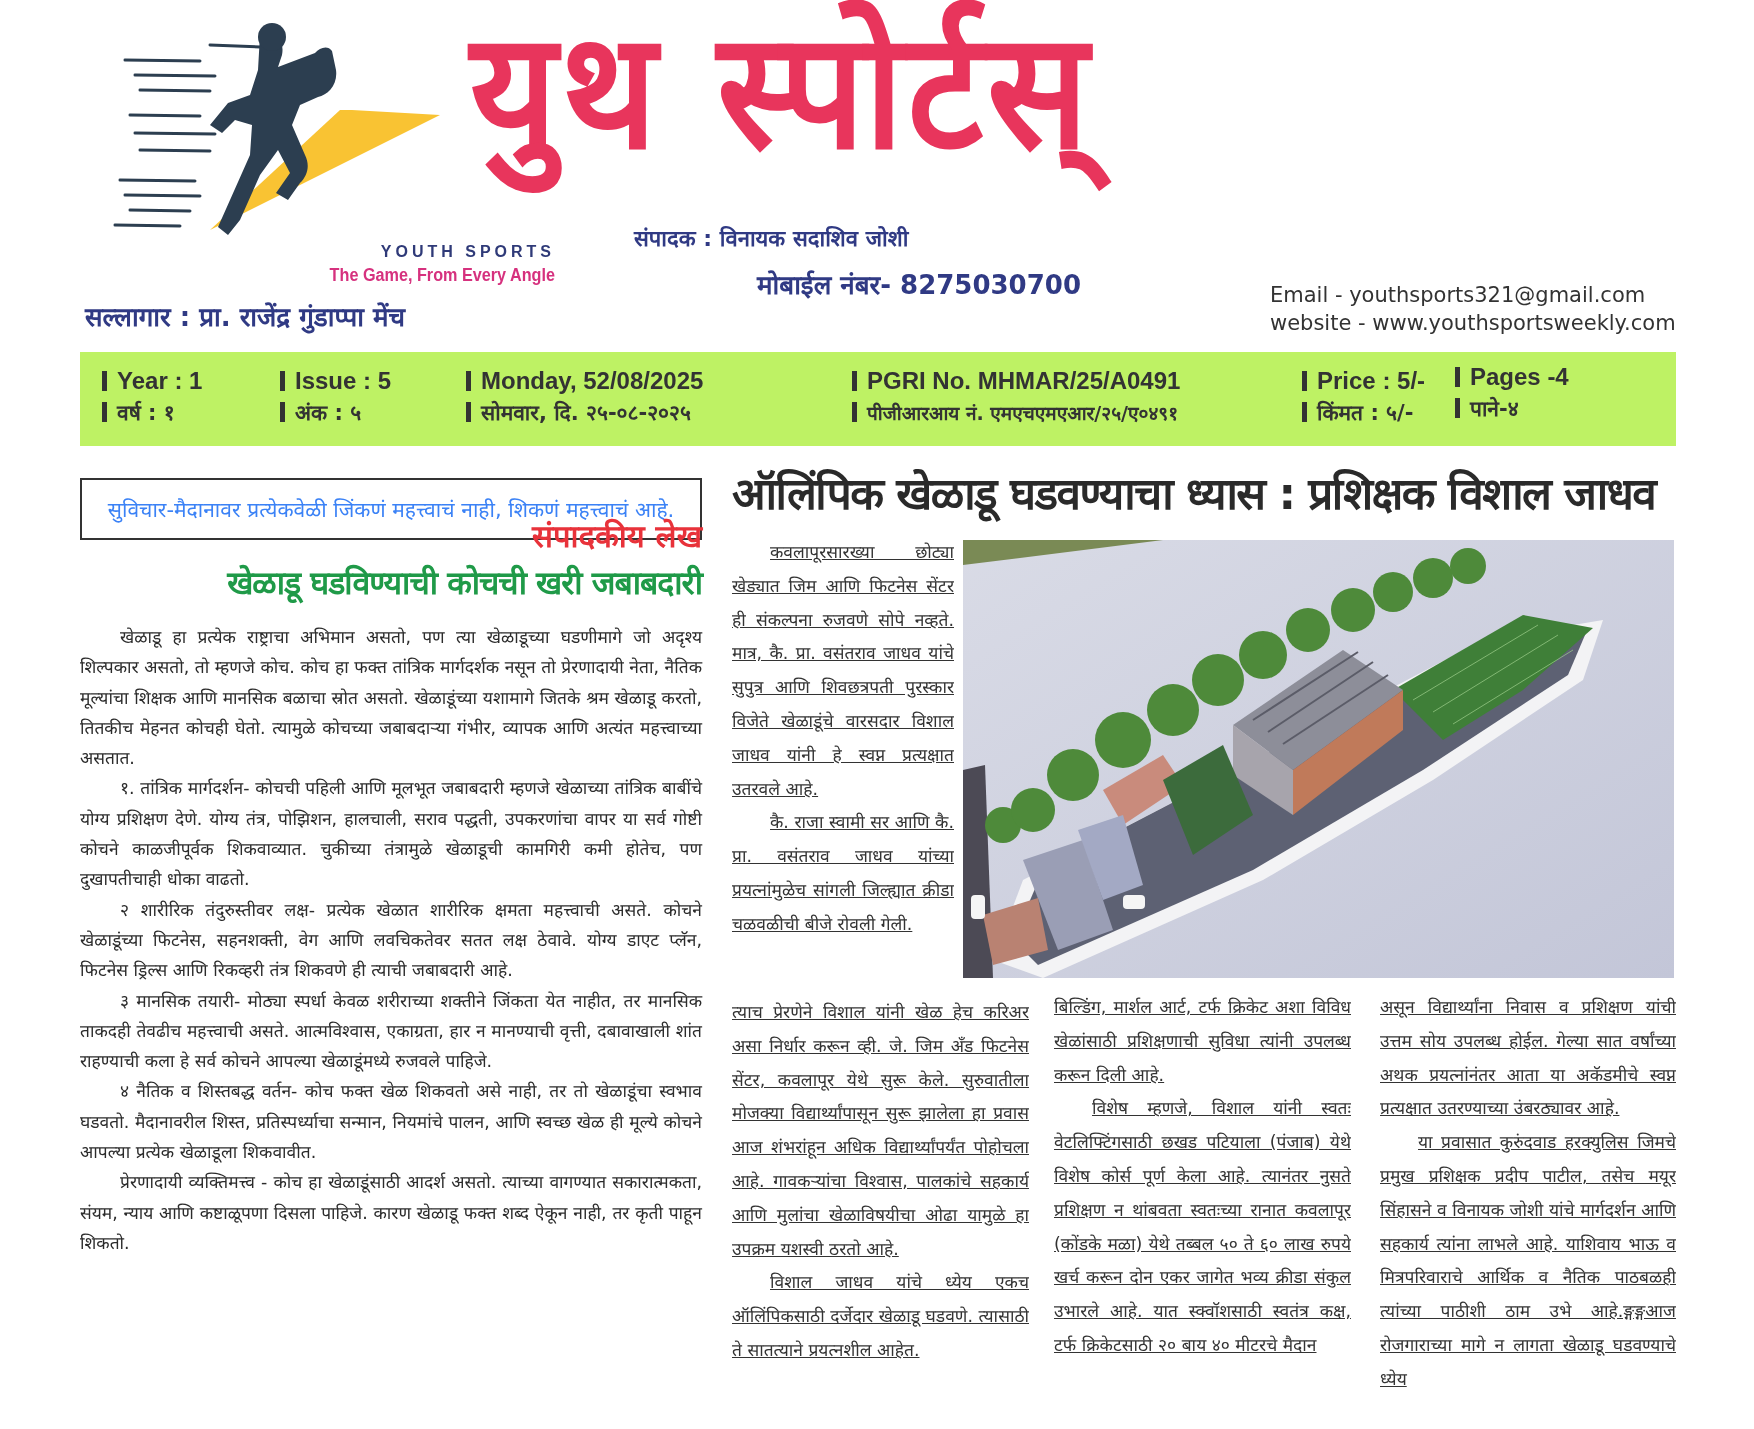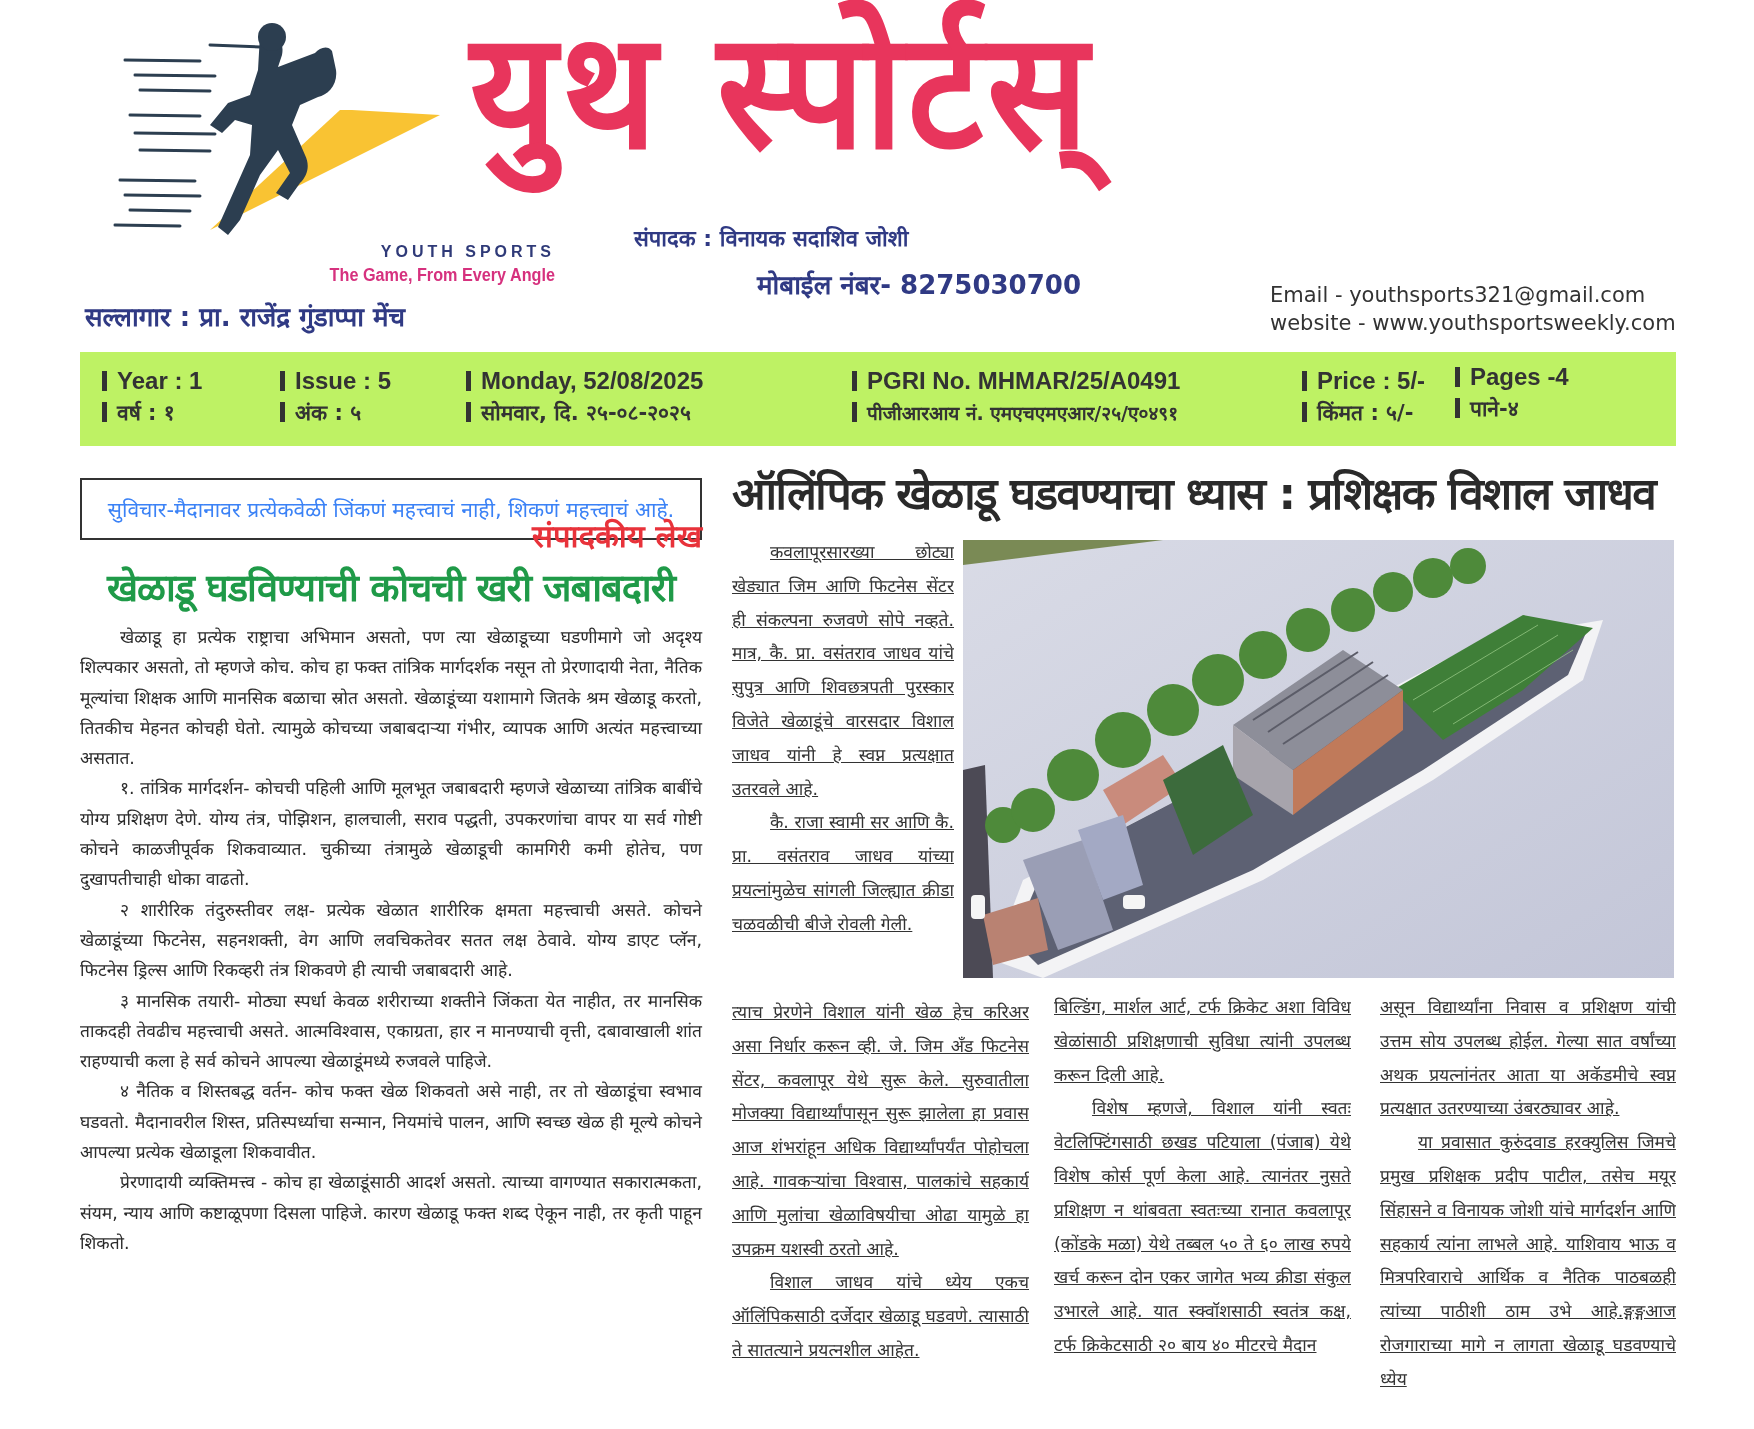--- a/index.html
+++ b/index.html
@@ -30,21 +30,21 @@
   .info-cell .en { display: block; font-family: "Liberation Sans", sans-serif; font-weight: bold; font-size: 24px; line-height: 30px; }
   .info-cell .mr { display: block; font-size: 21px; line-height: 34px; font-weight: bold; }
   .info-cell .bar { display: inline-block; width: 5px; height: 20px; background: #333; margin-right: 10px; vertical-align: -2px; }
 
   
   .suvichar { position: absolute; left: 80px; top: 446px; width: 622px; height: 62px; border: 2px solid #333;
     display: flex; align-items: center; justify-content: center; font-size: 21px; color: #3b82f6; white-space: nowrap; margin-top: 32px; }
 
   
   .ed-label { position: absolute; left: 80px; top: 514px; width: 622px; text-align: right; font-size: 31px; font-weight: bold; color: #e8323a; }
-  .ed-headline { position: absolute; left: 80px; top: 560px; width: 622px; text-align: center; font-size: 38px; font-weight: bold; color: #1f9a48; white-space: nowrap; letter-spacing: -1px; }
+  .ed-headline { position: absolute; left: 80px; top: 560px; width: 622px; text-align: right; font-size: 32px; font-weight: bold; color: #1f9a48; white-space: nowrap; letter-spacing: -1px; }
 
   .ed-body { position: absolute; left: 80px; top: 622px; width: 622px; font-size: 17.4px; line-height: 30.3px; color: #2b2b2b; text-align: justify; }
   .ed-body p { text-indent: 40px; }
 
   
   .story-headline { position: absolute; left: 732px; top: 462px; width: 944px; font-size: 44px; font-weight: bold; color: #2a2a2a; white-space: nowrap; letter-spacing: -1.5px; }
 
   .story-photo { position: absolute; left: 963px; top: 540px; width: 711px; height: 438px; overflow: hidden; background: #c9ccdc; }
 
   .col { position: absolute; font-size: 17.4px; line-height: 33.8px; color: #333; text-align: justify; overflow: hidden; }

